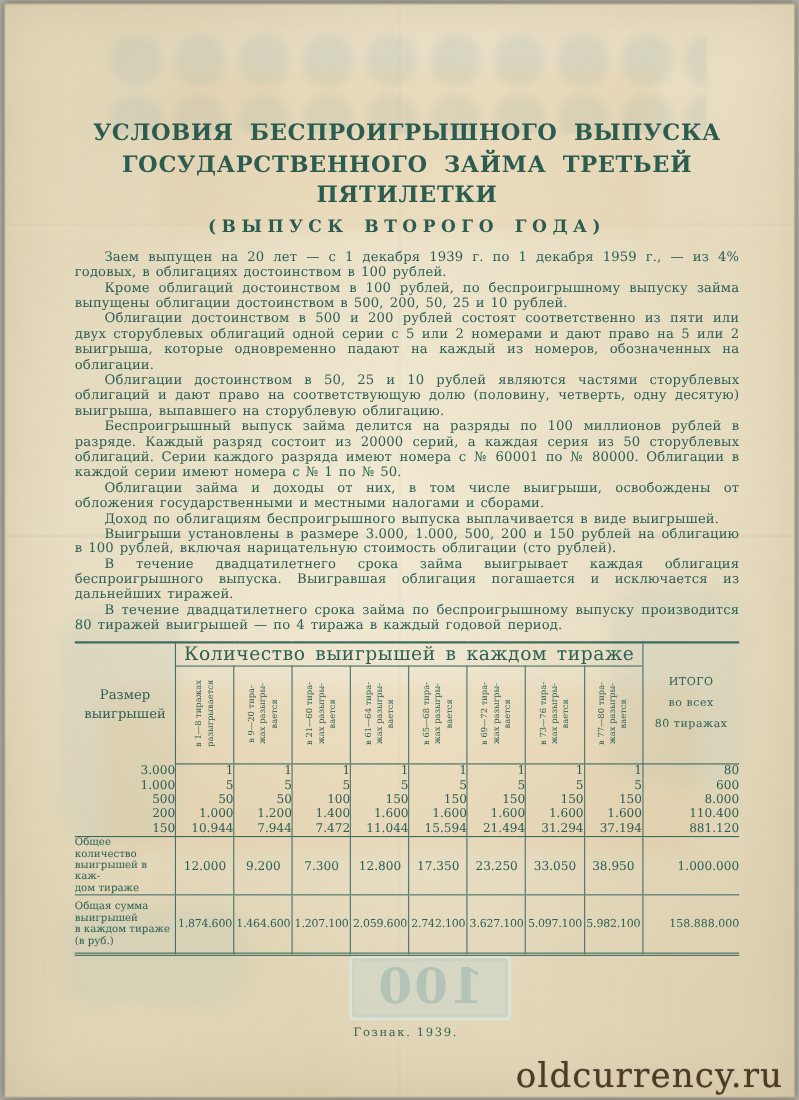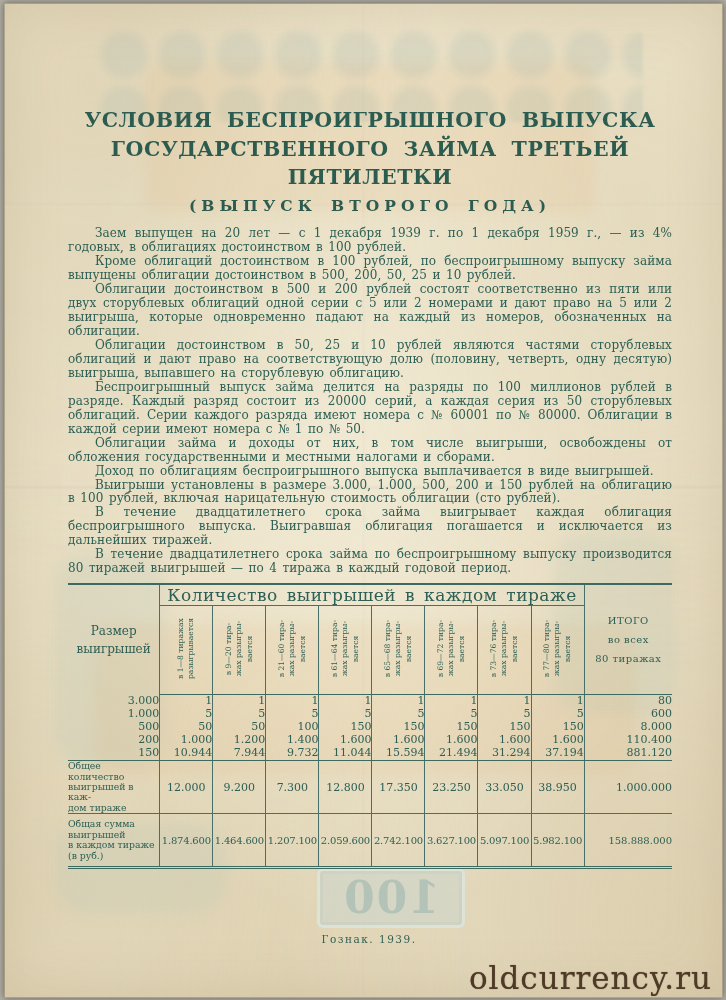--- a/index.html
+++ b/index.html
@@ -251,21 +251,21 @@
       <td class="vline num">1.600</td>
       <td class="vline num">1.600</td>
       <td class="vline num">1.600</td>
       <td class="vline num">1.600</td>
       <td class="vline-strong total-cell">110.400</td>
     </tr>
     <tr class="row-last">
       <td class="size-cell">150</td>
       <td class="vline num">10.944</td>
       <td class="vline num">7.944</td>
-      <td class="vline num">9.732</td>
+      <td class="vline num">7.472</td>
       <td class="vline num">11.044</td>
       <td class="vline num">15.594</td>
       <td class="vline num">21.494</td>
       <td class="vline num">31.294</td>
       <td class="vline num">37.194</td>
       <td class="vline-strong total-cell">881.120</td>
     </tr>
 
     <tr class="tot-row">
       <td class="tot-label">Общее количество

